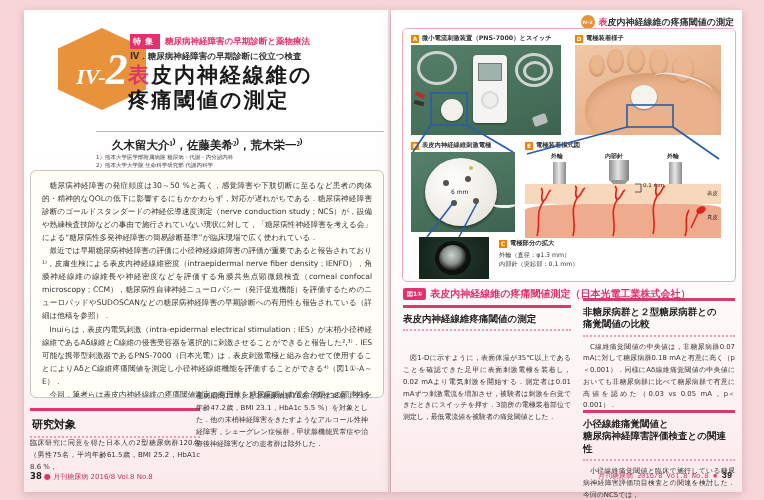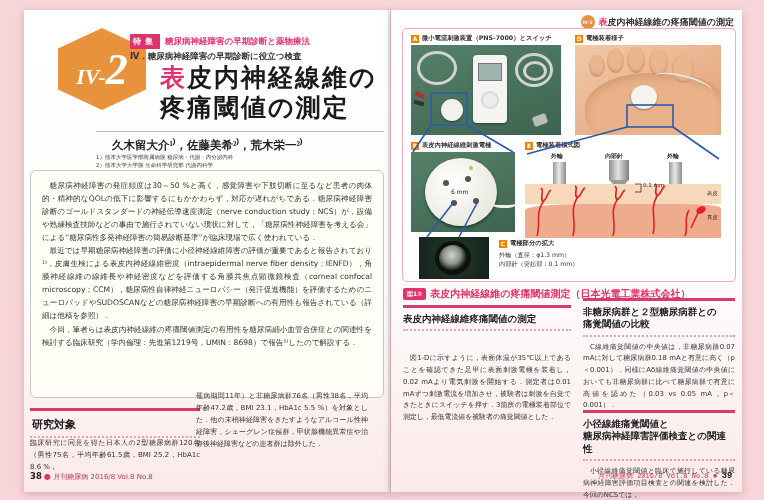--- a/index.html
+++ b/index.html
@@ -18,21 +18,21 @@
 
   
   .hexagon { position:absolute; left:34px; top:18px; width:88px; height:82px; background:#e8923c;
     clip-path:polygon(50% 0%,100% 25%,100% 75%,50% 100%,0% 75%,0% 25%); color:#fff; display:flex; align-items:center; justify-content:center; }
   .hex-text { font-family:"Liberation Serif", serif; font-style:italic; font-weight:bold; font-size:22px; }
   .hex-text b { font-size:44px; font-weight:bold; }
   .feature-row { position:absolute; left:106px; top:24px; display:flex; align-items:center; gap:5px; }
   .feature-badge { background:#e0336e; color:#fff; font-size:8px; font-weight:bold; padding:2px 3px; letter-spacing:4px; }
   .feature-title { color:#e0336e; font-size:8.5px; font-weight:bold; }
   .section-line { position:absolute; left:106px; top:41px; font-size:8.5px; font-weight:bold; color:#333; }
-  .main-title { position:absolute; left:104px; top:53px; font-family:"Liberation Serif", serif; font-weight:bold; font-size:25px; line-height:1.18; letter-spacing:2px; color:#1a1a1a;margin-left:32px; }
+  .main-title { position:absolute; left:104px; top:53px; font-family:"Liberation Serif", serif; font-weight:bold; font-size:21px; line-height:1.18; letter-spacing:2px; color:#1a1a1a; }
   .title-divider { position:absolute; left:72px; top:121px; width:288px; border-top:1px solid #b9b9b9; }
   .authors { position:absolute; left:88px; top:127px; font-family:"Liberation Serif", serif; font-weight:bold; font-size:11.5px; color:#222; }
   .affils { position:absolute; left:72px; top:143px; font-size:5.5px; color:#444; line-height:1.5; }
 
   .abstract-box { position:absolute; left:6px; top:160px; width:354px; height:228px; background:#fffef7; border:1px solid #c6c6c6; border-radius:6px; padding:8px 11px; overflow:hidden; }
   .abstract-box p { font-size:7.6px; line-height:1.72; color:#333; text-align:justify; text-indent:1em; }
 
   .study-block { position:absolute; left:6px; top:398px; width:170px; }
   .study-head { font-size:11px; font-weight:bold; color:#222; margin:6px 0 4px 2px; }
   .body-text { font-size:7px; line-height:1.7; color:#333; text-align:justify; }
@@ -133,20 +133,21 @@
     <div class="title-divider"></div>
     <div class="authors">久木留大介¹⁾，佐藤美希²⁾，荒木栄一²⁾</div>
     <div class="affils">
       <div>1）熊本大学医学部附属病院 糖尿病・代謝・内分泌内科</div>
       <div>2）熊本大学大学院 生命科学研究部 代謝内科学</div>
     </div>
 
     <div class="abstract-box">
       <p>糖尿病神経障害の発症頻度は30～50 %と高く，感覚障害や下肢切断に至るなど患者の肉体的・精神的なQOLの低下に影響するにもかかわらず，対応が遅れがちである．糖尿病神経障害診断のゴールドスタンダードの神経伝導速度測定（nerve conduction study；NCS）が，設備や熟練検査技師などの事由で施行されていない現状に対して，「糖尿病性神経障害を考える会」による“糖尿病性多発神経障害の簡易診断基準”が臨床現場で広く使われている．</p>
       <p>最近では早期糖尿病神経障害の評価に小径神経線維障害の評価が重要であると報告されており¹⁾，皮膚生検による表皮内神経線維密度（intraepidermal nerve fiber density；IENFD），角膜神経線維の線維長や神経密度などを評価する角膜共焦点顕微鏡検査（corneal confocal microscopy；CCM），糖尿病性自律神経ニューロパシー（発汗促進機能）を評価するためのニューロパッドやSUDOSCANなどの糖尿病神経障害の早期診断への有用性も報告されている（詳細は他稿を参照）．</p>
+      <p>Inuiらは，表皮内電気刺激（intra-epidermal electrical stimulation；IES）が末梢小径神経線維であるAδ線維とC線維の侵害受容器を選択的に刺激させることができると報告した²,³⁾．IES可能な携帯型刺激器であるPNS-7000（日本光電）は，表皮刺激電極と組み合わせて使用することによりAδとC線維疼痛閾値を測定し小径神経線維機能を評価することができる⁴⁾（図1①-A～E）．</p>
       <p>今回，筆者らは表皮内神経線維の疼痛閾値測定の有用性を糖尿病細小血管合併症との関連性を検討する臨床研究（学内倫理：先進第1219号，UMIN：8698）で報告⁵⁾したので解説する．</p>
     </div>
 
     <div class="study-block">
       <div class="accent-rule"></div>
       <div class="study-head">研究対象</div>
       <div class="dot-rule"></div>
       <p class="body-text" style="">臨床研究に同意を得た日本人の2型糖尿病群120名（男性75名，平均年齢61.5歳，BMI 25.2，HbA1c 8.6 %，</p>
     </div>
     <p class="body-text study-col2">罹病期間11年）と非糖尿病群76名（男性38名，平均年齢47.2歳，BMI 23.1，HbA1c 5.5 %）を対象とした．他の末梢神経障害をきたすようなアルコール性神経障害，シェーグレン症候群，甲状腺機能異常症や治療後神経障害などの患者群は除外した．</p>

